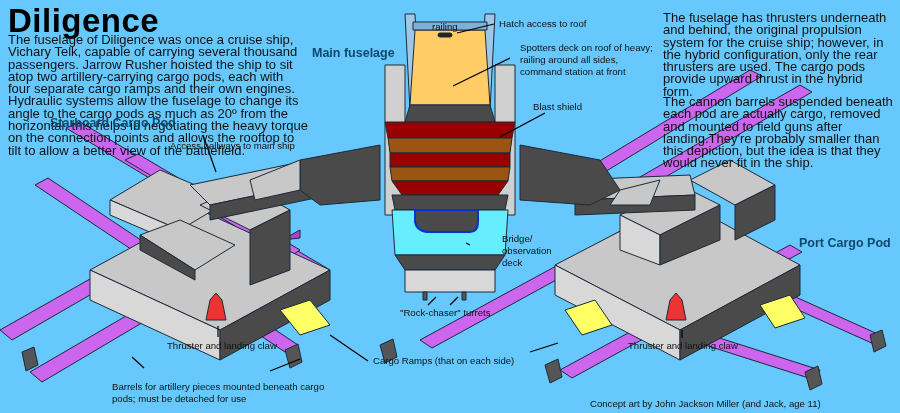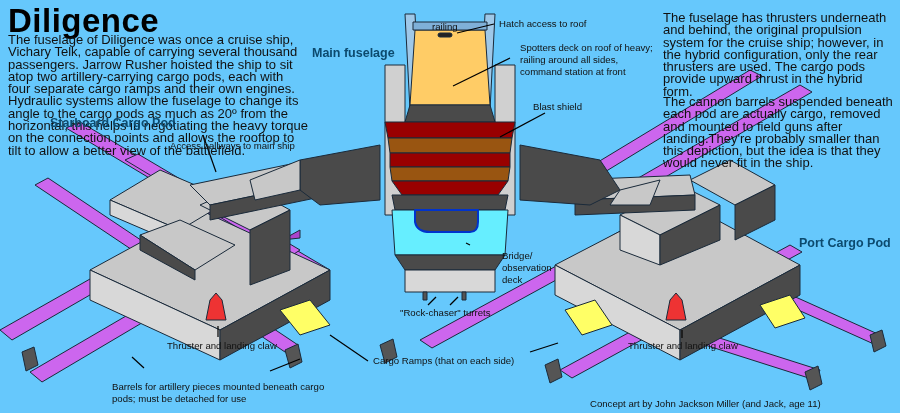--- a/index.html
+++ b/index.html
@@ -138,19 +138,19 @@
 
 <div class="abs head" style="left:312px;top:46px;">Main fuselage</div>
 <div class="abs head" style="left:26px;top:116px;margin-left:24px;">Starboard Cargo Pod</div>
 <div class="abs head" style="left:788px;top:236px;padding-left:11px;">Port Cargo Pod</div>
 
 <div class="abs lbl" style="left:432px;top:7px;margin-top:14px;">railing</div>
 <div class="abs lbl" style="left:499px;top:18px;">Hatch access to roof</div>
 <div class="abs lbl" style="left:520px;top:42px;width:140px;white-space:normal;">Spotters deck on roof of heavy; railing around all sides, command station at front</div>
 <div class="abs lbl" style="left:533px;top:101px;">Blast shield</div>
 <div class="abs lbl" style="left:170px;top:140px;">Access hallways to main ship</div>
-<div class="abs lbl" style="left:502px;top:250px;width:60px;white-space:normal;">Bridge/ observation deck</div>
+<div class="abs lbl" style="left:502px;top:233px;width:60px;white-space:normal;">Bridge/ observation deck</div>
 <div class="abs lbl" style="left:400px;top:307px;">"Rock-chaser" turrets</div>
 <div class="abs lbl" style="left:167px;top:340px;">Thruster and landing claw</div>
 <div class="abs lbl" style="left:628px;top:340px;">Thruster and landing claw</div>
 <div class="abs lbl" style="left:373px;top:355px;">Cargo Ramps (that on each side)</div>
 <div class="abs lbl" style="left:112px;top:381px;width:220px;white-space:normal;">Barrels for artillery pieces mounted beneath cargo pods; must be detached for use</div>
 <div class="abs lbl" style="left:590px;top:398px;">Concept art by John Jackson Miller (and Jack, age 11)</div>
 
 </body></html>

